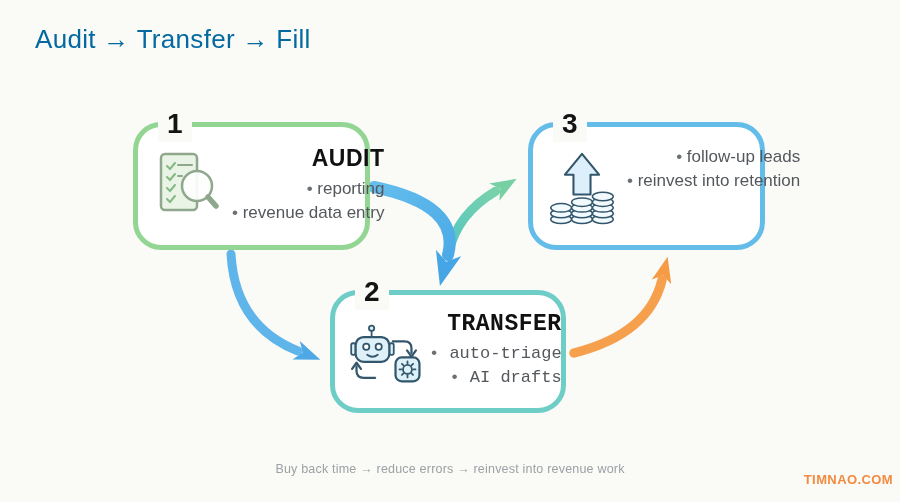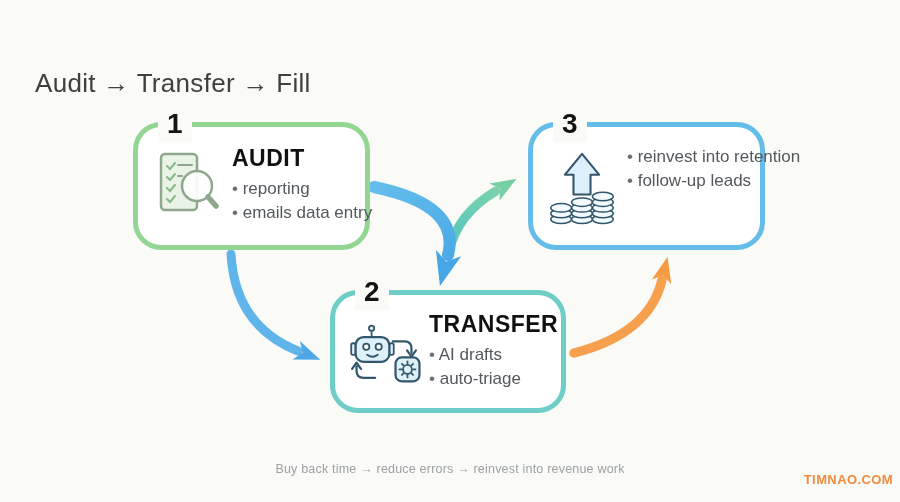--- a/index.html
+++ b/index.html
@@ -3,39 +3,39 @@
 <meta charset="utf-8">
 <style>
   html,body{margin:0;padding:0;}
   body{
     width:900px;height:502px;position:relative;overflow:hidden;
     background:#fafaf7;
     font-family:"Liberation Sans","DejaVu Sans",sans-serif;
   }
   .page-title{
     position:absolute;left:35px;top:24px;
-    font-size:26px;font-weight:400;color:#404040;letter-spacing:.3px;margin-top:44px;
+    font-size:26px;font-weight:400;color:#0369a1;letter-spacing:.3px;
   }
   
   .step-box{
     position:absolute;background:#ffffff;border-radius:28px;
     box-sizing:border-box;
   }
   .step-box.audit   {left:133px;top:122px;width:237px;height:128px;border:5px solid #93d694;}
   .step-box.transfer{left:330px;top:290px;width:236px;height:123px;border:5px solid #6fcdc7;}
   .step-box.fill    {left:528px;top:122px;width:237px;height:128px;border:5px solid #64bce9;}
   .step-number{
     position:absolute;top:-21px;left:20px;
     background:#fafaf7;padding:0 9px;
     font-size:28px;font-weight:800;color:#141414;line-height:1.3;
   }
-  .box-inner{display:flex;height:100%;box-sizing:border-box;padding:10px 6px 8px 10px;gap:6px;}
+  .box-inner{display:flex;height:100%;box-sizing:border-box;padding:10px 6px 8px 10px;gap:6px;text-align:right;}
   .icon-col{width:78px;flex:0 0 78px;display:flex;align-items:center;justify-content:center;}
   .text-col{padding-top:8px;}
-  .transfer .text-col{padding-top:6px;}
+  .transfer .text-col{padding-top:6px;font-family:Liberation Mono, monospace;}
   .box-title{
     font-size:23px;font-weight:800;color:#111;letter-spacing:.5px;margin-bottom:5px;
   }
   .bullet{
     font-size:17px;color:#54585c;line-height:1.42;white-space:nowrap;
   }
   .bullet::before{content:"• ";color:#6b7075;}
   
   .tagline{
     position:absolute;left:0;top:462px;width:900px;text-align:center;
@@ -98,21 +98,21 @@
         <line x1="27" y1="27" x2="31" y2="27" stroke="#8fa78c" stroke-width="2" stroke-linecap="round"></line>
         <path d="M16,39 l3,3 l5,-6" fill="none" stroke="#84b884" stroke-width="2" stroke-linecap="round"></path>
         <path d="M16,50 l3,3 l5,-6" fill="none" stroke="#84b884" stroke-width="2" stroke-linecap="round"></path>
         <circle cx="46" cy="37" r="15" fill="#fdfefd" fill-opacity="0.93" stroke="#8fa78c" stroke-width="2.5"></circle>
         <line x1="57" y1="48" x2="65" y2="57" stroke="#8fa78c" stroke-width="5.5" stroke-linecap="round"></line>
       </svg>
     </div>
     <div class="text-col">
       <div class="box-title">AUDIT</div>
       <div class="bullet">reporting</div>
-      <div class="bullet">emails data entry</div>
+      <div class="bullet">revenue data entry</div>
     </div>
   </div>
 </div>
 
 <div class="step-box transfer">
   <span class="step-number">2</span>
   <div class="box-inner">
     <div class="icon-col">
       <svg width="86" height="74" viewBox="0 0 88 76">
         <line x1="30" y1="13" x2="30" y2="20" stroke="#32566b" stroke-width="2"></line>
@@ -136,22 +136,22 @@
             <line x1="75" y1="61" x2="76.8" y2="62.8"></line>
           <line x1="76.8" y1="50.2" x2="75" y2="52"></line>
             <line x1="66" y1="61" x2="64.2" y2="62.8"></line>
         </g>
         <path d="M34,66 h-13 q-8,0 -8,-8 v-5" fill="none" stroke="#32566b" stroke-width="2.5" stroke-linecap="round"></path>
         <path d="M8,56 l5,-7 l5,7" fill="none" stroke="#32566b" stroke-width="2.5" stroke-linecap="round" stroke-linejoin="round"></path>
       </svg>
     </div>
     <div class="text-col">
       <div class="box-title">TRANSFER</div>
+      <div class="bullet">auto-triage</div>
       <div class="bullet">AI drafts</div>
-      <div class="bullet">auto-triage</div>
     </div>
   </div>
 </div>
 
 <div class="step-box fill">
   <span class="step-number">3</span>
   <div class="box-inner">
     <div class="icon-col">
       <svg width="72" height="76" viewBox="0 0 76 80">
         <path d="M38,5 L56,27 H47 V48 H29 V27 H20 Z" fill="#dceffa" stroke="#32566b" stroke-width="2.2" stroke-linejoin="round"></path>
@@ -165,20 +165,20 @@
             <ellipse cx="38" cy="56" rx="11" ry="4.5"></ellipse>
           <ellipse cx="60" cy="74" rx="11" ry="4.5"></ellipse>
             <ellipse cx="60" cy="68" rx="11" ry="4.5"></ellipse>
             <ellipse cx="60" cy="62" rx="11" ry="4.5"></ellipse>
             <ellipse cx="60" cy="56" rx="11" ry="4.5"></ellipse>
             <ellipse cx="60" cy="50" rx="11" ry="4.5"></ellipse>
         </g>
       </svg>
     </div>
     <div class="text-col">
+      <div class="bullet">follow-up leads</div>
       <div class="bullet">reinvest into retention</div>
-      <div class="bullet">follow-up leads</div>
     </div>
   </div>
 </div>
 
 <div class="tagline">Buy back time → reduce errors → reinvest into revenue work</div>
 <div class="watermark">TIMNAO.COM</div>
 
 </body></html>

